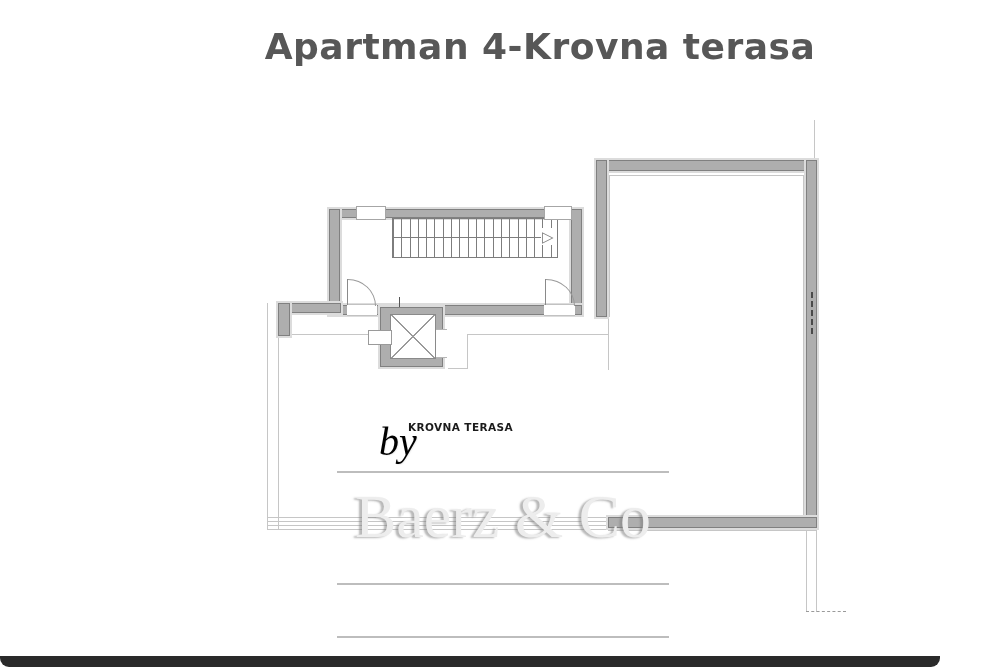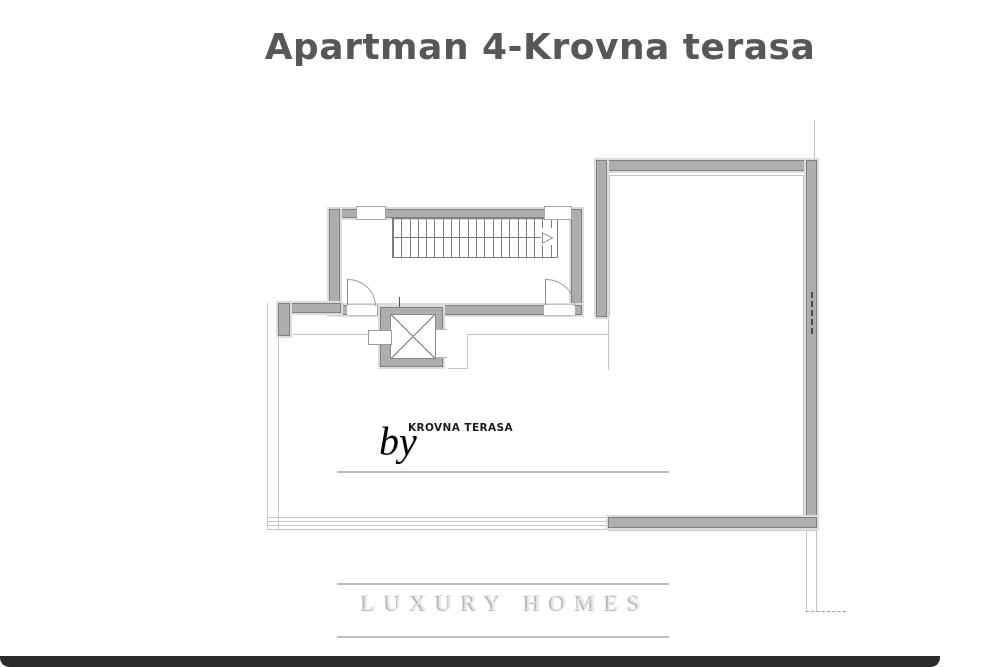--- a/index.html
+++ b/index.html
@@ -129,20 +129,20 @@
   <div class="wall" style="left:596px;top:160px;width:11px;height:157px;"></div>
   <div class="wall" style="left:806px;top:160px;width:11px;height:368px;"></div>
   <div class="wall" style="left:608px;top:517px;width:209px;height:11px;"></div>
   <div class="vdash" style="left:811px;top:292px;height:42px;"></div>
 
   <div id="room-label">KROVNA TERASA</div>
 
   <div id="watermark">
     <div id="wm-by">by</div>
     <div id="wm-rule1" class="wm-rule"></div>
+    <div id="wm-brand">Baerz &amp; Co</div>
     <div id="wm-rule2" class="wm-rule"></div>
-    <div id="wm-tagline">LUXURY HOMES</div>
     <div id="wm-rule3" class="wm-rule"></div>
   </div>
 
   <div id="bottom-bar"></div>
 
 </div>
 
 </body></html>

